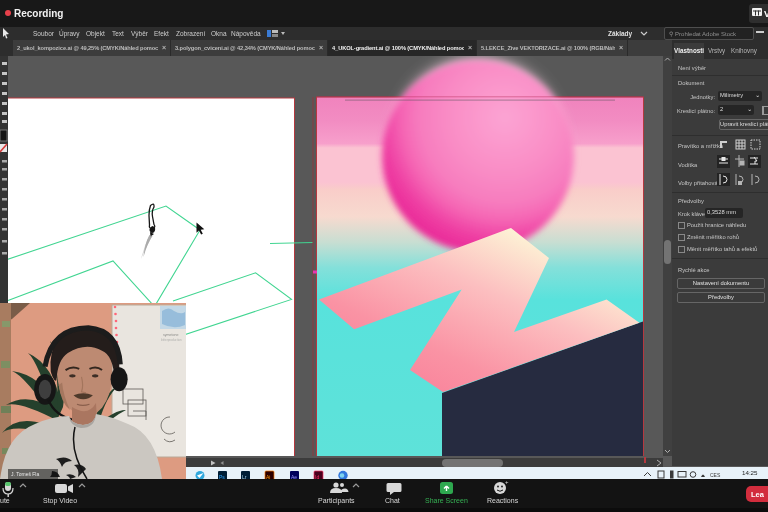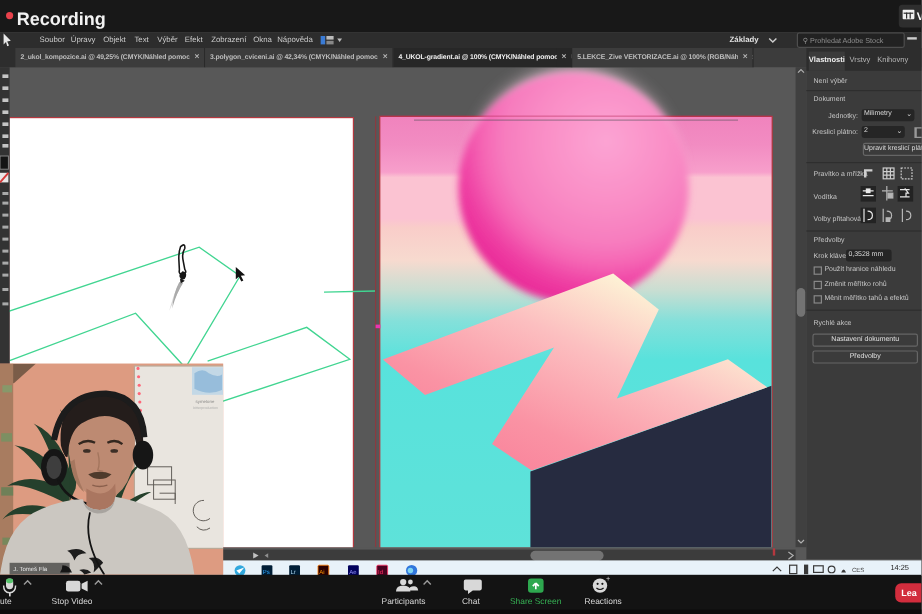--- a/index.html
+++ b/index.html
@@ -1,21 +1,21 @@
 <!DOCTYPE html>
 <html><head>
 <meta charset="utf-8">
 <style>
   html,body{margin:0;padding:0;}
   body{width:768px;height:512px;overflow:hidden;position:relative;
        font-family:"Liberation Sans", sans-serif;background:#585858;}
   .abs{position:absolute;}
   #topbar{left:0;top:0;width:768px;height:27px;background:#181818;}
   #recdot{left:5px;top:10px;width:6px;height:6px;border-radius:50%;background:#e8414b;}
-  #rectxt{left:14px;top:8px;color:#f2f2f2;font-size:15px;font-weight:bold;}
+  #rectxt{left:14px;top:8px;color:#f2f2f2;font-size:10px;font-weight:bold;}
   #viewbtn{left:749px;top:4px;width:19px;height:19px;background:#2e2e2e;border-radius:3px 0 0 3px;}
   #menubar{left:0;top:27px;width:768px;height:13px;background:#2d2d2d;}
   .mi{color:#cdcdcd;font-size:6.5px;position:absolute;top:3px;}
   #tabbar{left:0;top:40px;width:768px;height:16px;background:#3c3c3c;}
   .tab{position:absolute;top:40px;height:16px;background:#3c3c3c;border-right:1px solid #2a2a2a;
        color:#bdbdbd;font-size:5.7px;font-weight:bold;line-height:16px;letter-spacing:-0.1px;white-space:nowrap;overflow:hidden;}
   .tab .x{position:absolute;right:0;top:0;width:12px;color:#b5b5b5;font-size:7px;background:inherit;text-align:center;}
   
   #tools{left:0;top:56px;width:8px;height:400px;background:#333333;}
   #pasteboard{left:8px;top:56px;width:655px;height:400px;background:#585858;overflow:hidden;}

